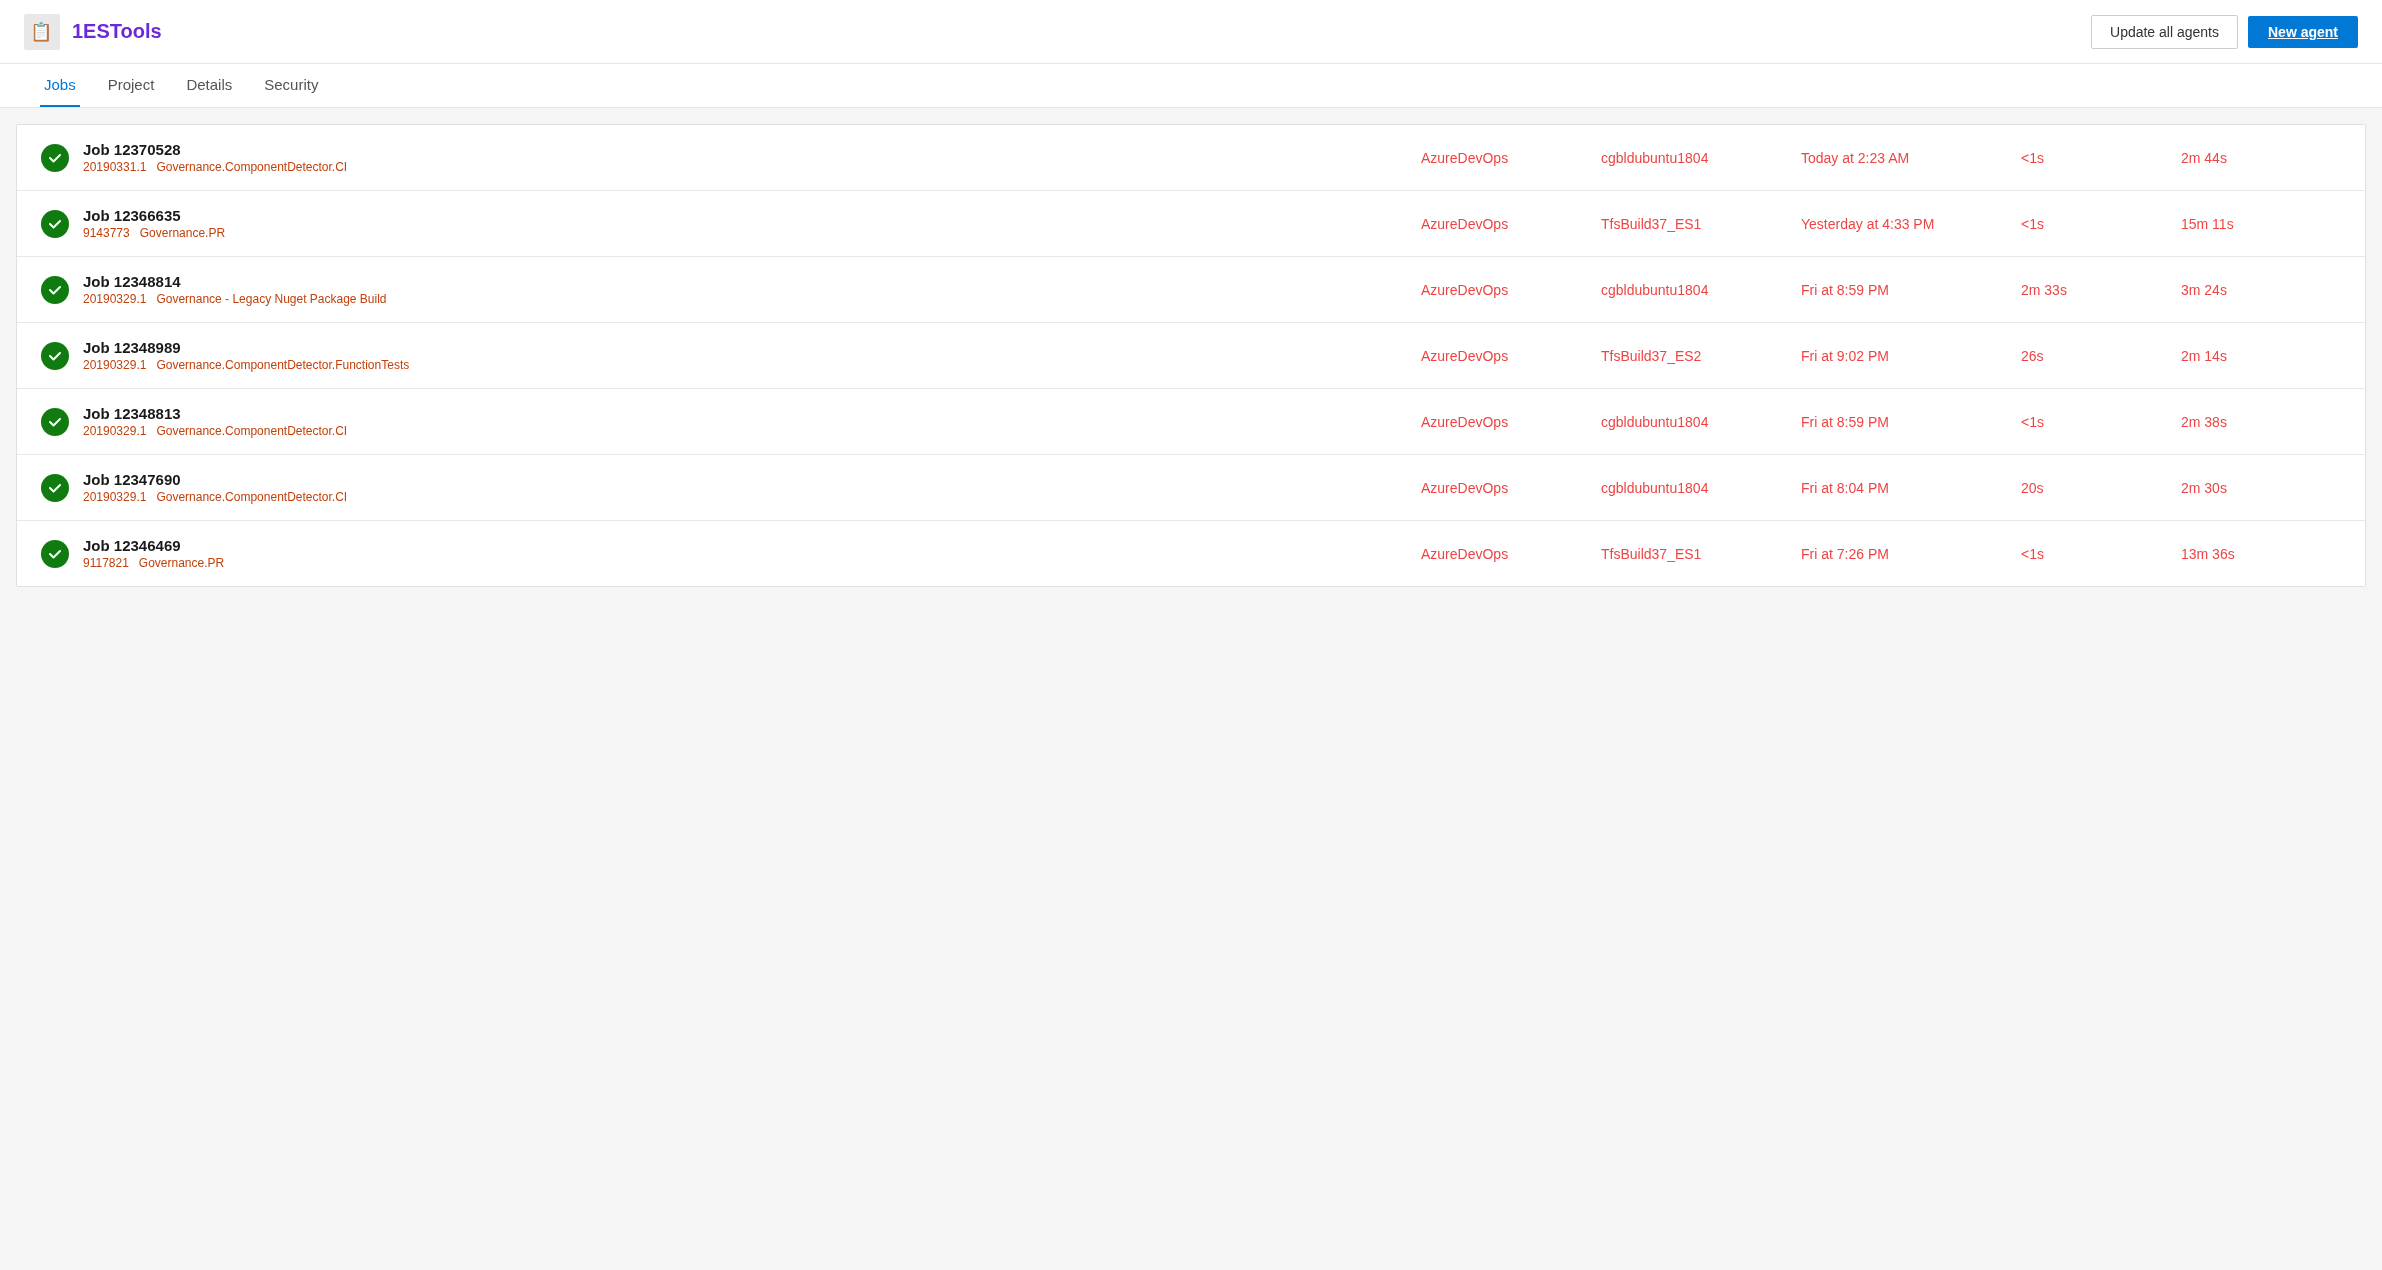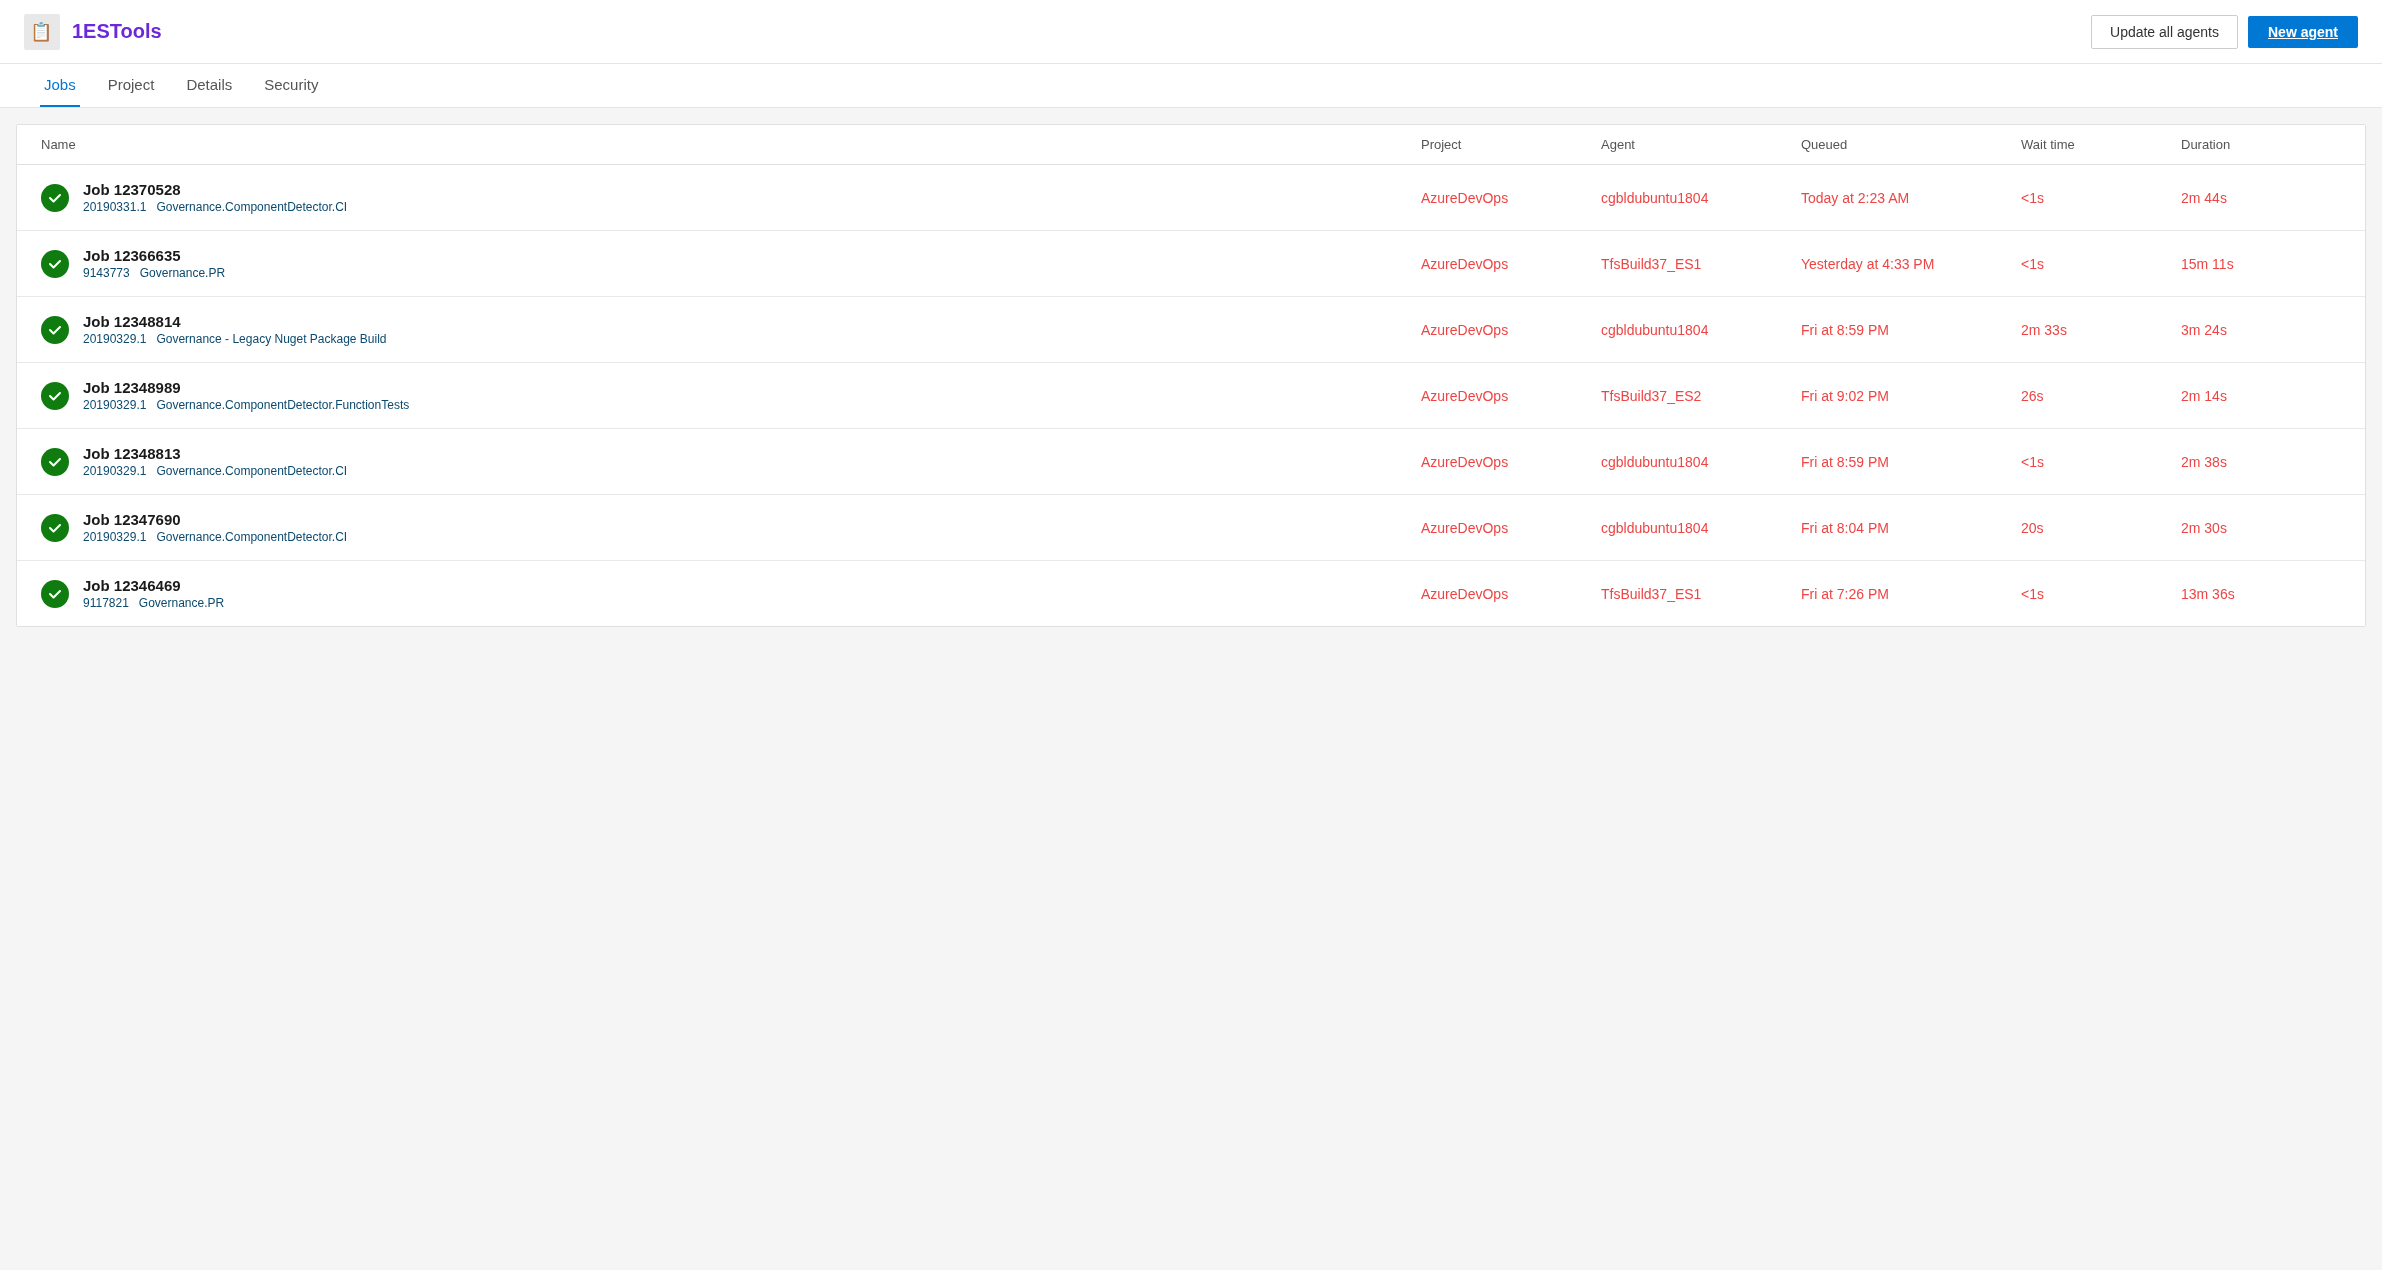--- a/index.html
+++ b/index.html
@@ -135,21 +135,21 @@
       height: 16px;
     }
     .job-info {}
     .job-name {
       font-size: 15px;
       font-weight: 600;
       color: #1a1a1a;
     }
     .job-sub {
       font-size: 12px;
-      color: #0c4a6e;
+      color: #c2410c;
       margin-top: 2px;
       display: flex;
       gap: 10px;
       align-items: center;
     }
     .cell-value {
       font-size: 14px;
       color: #ef4444;
     }
   </style>
@@ -169,28 +169,20 @@
 
 <div class="tabs">
   <a class="tab active">Jobs</a>
   <a class="tab">Project</a>
   <a class="tab">Details</a>
   <a class="tab">Security</a>
 </div>
 
 <div class="content">
 
-  <div class="table-header">
-    <div class="col-header">Name</div>
-    <div class="col-header">Project</div>
-    <div class="col-header">Agent</div>
-    <div class="col-header">Queued</div>
-    <div class="col-header">Wait time</div>
-    <div class="col-header">Duration</div>
-  </div>
 
   <div id="table-body">
       <div class="table-row">
     <div class="job-cell">
       <div class="status-icon">
         <svg viewBox="0 0 16 16" fill="none" xmlns="http://www.w3.org/2000/svg">
           <path d="M3 8l3.5 3.5L13 5" stroke="#fff" stroke-width="2" stroke-linecap="round" stroke-linejoin="round"></path>
         </svg>
       </div>
       <div class="job-info">

